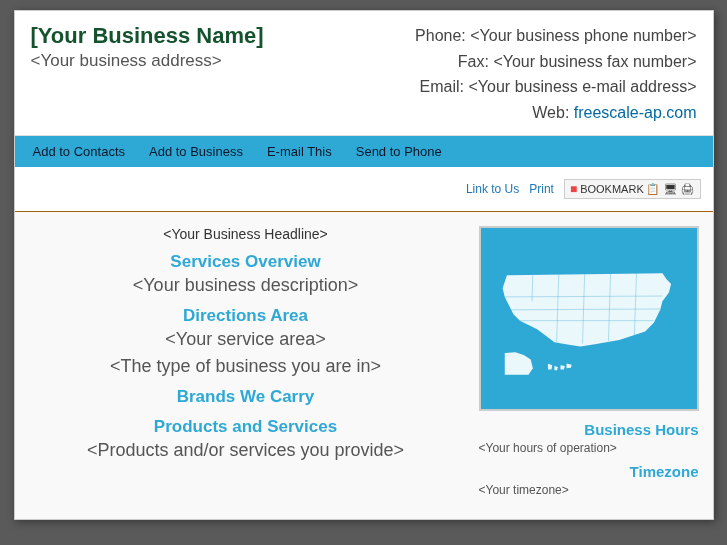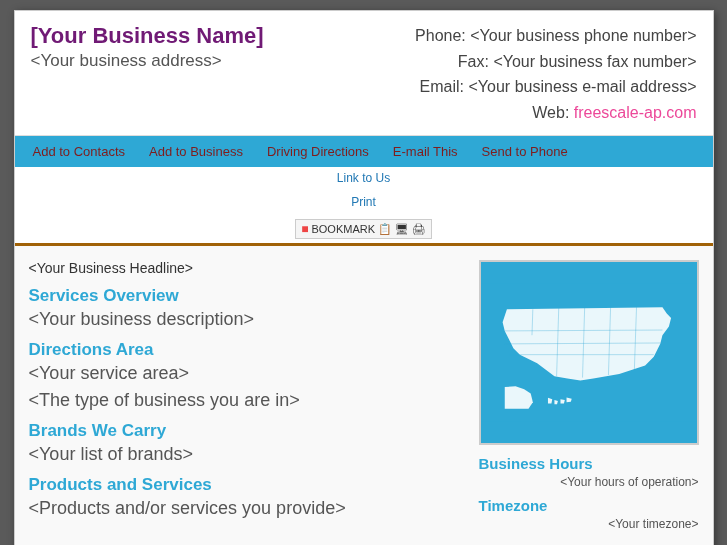--- a/index.html
+++ b/index.html
@@ -24,62 +24,61 @@
       display: flex;
       justify-content: space-between;
       align-items: flex-start;
       padding: 12px 16px 10px 16px;
       background: #fff;
       border-bottom: 1px solid #ddd;
     }
     .header-left .business-name {
       font-size: 22px;
       font-weight: bold;
-      color: #701a75;
+      color: #14532d;
     }
     .header-left .business-address {
       font-size: 17px;
       color: #555;
       margin-top: 2px;
     }
     .header-right {
       text-align: right;
       font-size: 16px;
       color: #444;
       line-height: 1.6;
     }
     .header-right .web-link {
-      color: #ec4899;
+      color: #0369a1;
       text-decoration: none;
     }
     
     .navbar {
       background: #2ea8d5;
       display: flex;
       align-items: center;
       padding: 0 6px;
     }
     .navbar a {
-      color: #7f1d1d;
+      color: #0f172a;
       text-decoration: none;
       font-size: 13px;
       padding: 8px 12px;
       display: inline-block;
       white-space: nowrap;
     }
     
     .toolbar-row {
       display: flex;
       justify-content: flex-end;
       align-items: center;
-      padding: 4px 12px;
+      padding: 12px 12px;
       background: #fff;
-      border-bottom: 3px solid #a16207;
+      border-bottom: 1px solid #a16207;
       gap: 10px;
-      flex-direction: column;
     }
     .toolbar-row a {
       color: #2178b4;
       font-size: 12px;
       text-decoration: none;
     }
     .bookmark-btn {
       display: flex;
       align-items: center;
       border: 1px solid #ccc;
@@ -97,20 +96,21 @@
     
     .main-content {
       display: flex;
       padding: 14px 14px 14px 14px;
       gap: 16px;
       background: #f9f9f9;
     }
     .left-column {
       flex: 1;
       min-width: 0;
+      text-align: center;
     }
     .right-column {
       width: 220px;
       flex-shrink: 0;
     }
     .section-headline {
       font-size: 14px;
       color: #333;
       margin-bottom: 4px;
     }
@@ -140,26 +140,26 @@
     }
     .map-svg {
       width: 100%;
       height: 100%;
     }
     .right-section-title {
       font-size: 15px;
       color: #2ea8d5;
       font-weight: bold;
       margin-bottom: 3px;
+      text-align: right;
     }
     .right-section-desc {
       font-size: 12px;
       color: #555;
       margin-bottom: 8px;
-      text-align: right;
     }
   </style>
 </head>
 <body>
 
 <div class="page-wrapper">
 
   <div class="header">
     <div class="header-left">
       <div class="business-name">[Your Business Name]</div>
@@ -172,21 +172,20 @@
       <div>
         <span>Web:</span>
         <a class="web-link" href="#">freescale-ap.com</a>
       </div>
     </div>
   </div>
 
   <div class="navbar">
     <a href="#">Add to Contacts</a>
     <a href="#">Add to Business</a>
-    <a href="#">Driving Directions</a>
     <a href="#">E-mail This</a>
     <a href="#">Send to Phone</a>
   </div>
 
   <div class="toolbar-row">
     <a href="#">Link to Us</a>
     <a href="#">Print</a>
     <div class="bookmark-btn">
       <span class="bookmark-icon">■</span>
       <span>BOOKMARK</span>
@@ -201,21 +200,20 @@
 
       <div class="section-title">Services Overview</div>
       <div class="section-desc">&lt;Your business description&gt;</div>
 
       <div class="section-title">Directions Area</div>
       <div class="section-desc">&lt;Your service area&gt;</div>
 
       <div class="section-desc">&lt;The type of business you are in&gt;</div>
 
       <div class="section-title">Brands We Carry</div>
-      <div class="section-desc">&lt;Your list of brands&gt;</div>
 
       <div class="section-title">Products and Services</div>
       <div class="section-desc">&lt;Products and/or services you provide&gt;</div>
     </div>
 
     <div class="right-column">
 
       <div class="map-container">
         <svg class="map-svg" viewBox="0 0 500 320" xmlns="http://www.w3.org/2000/svg">
           <rect width="500" height="320" fill="#2ea8d5"></rect>

